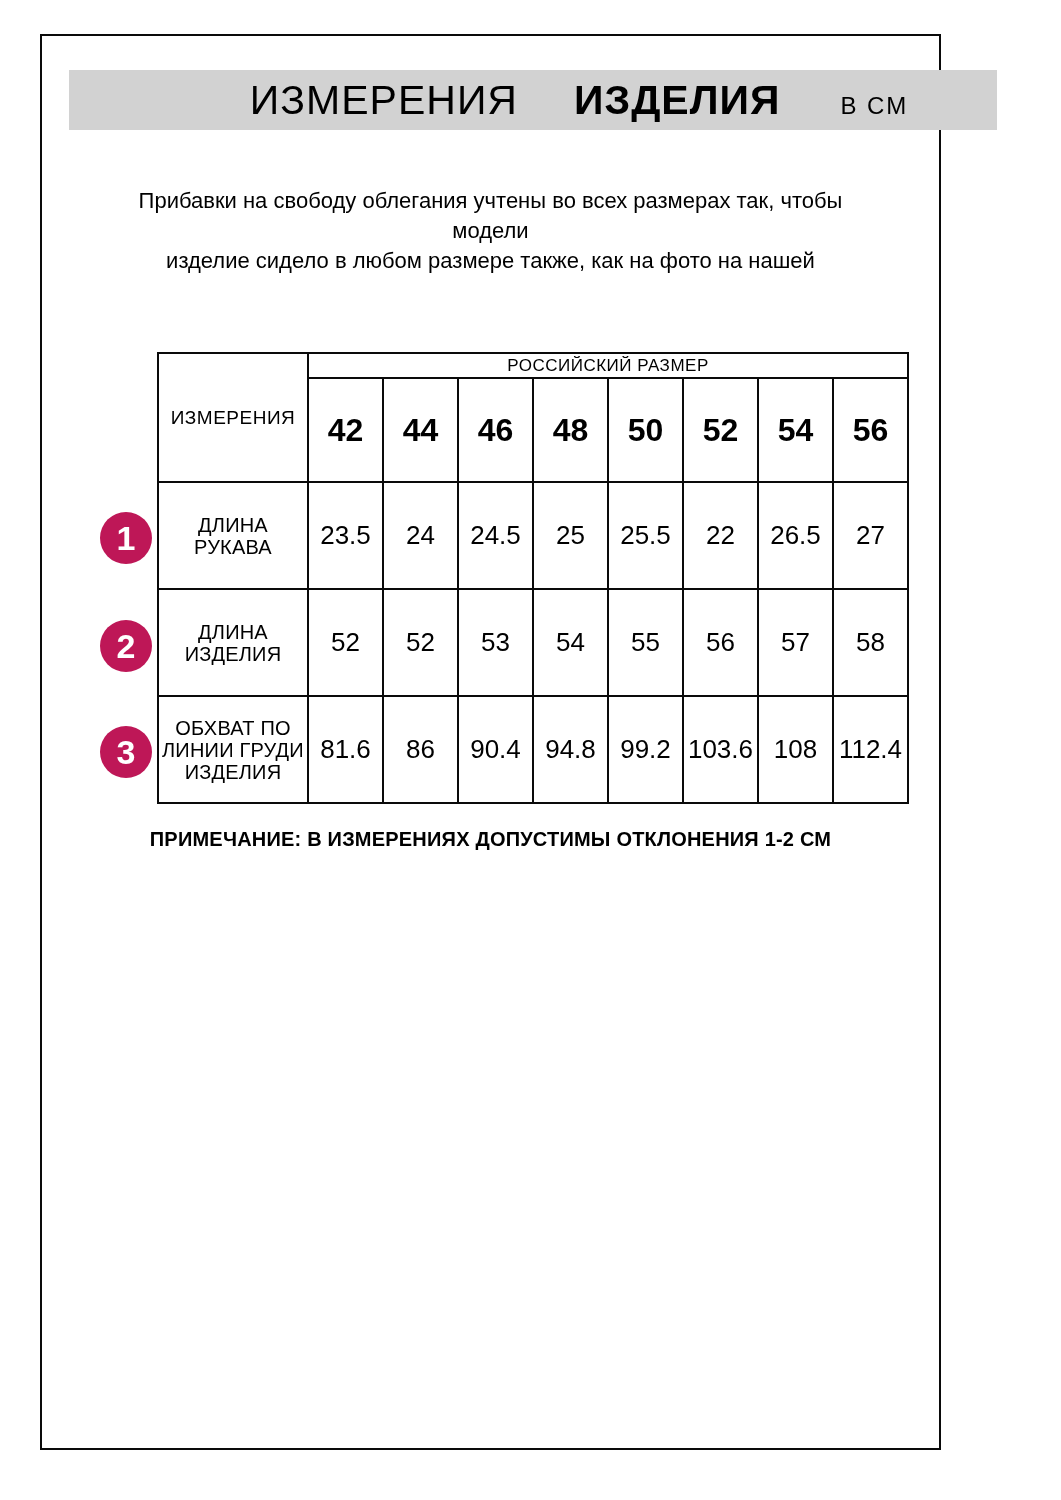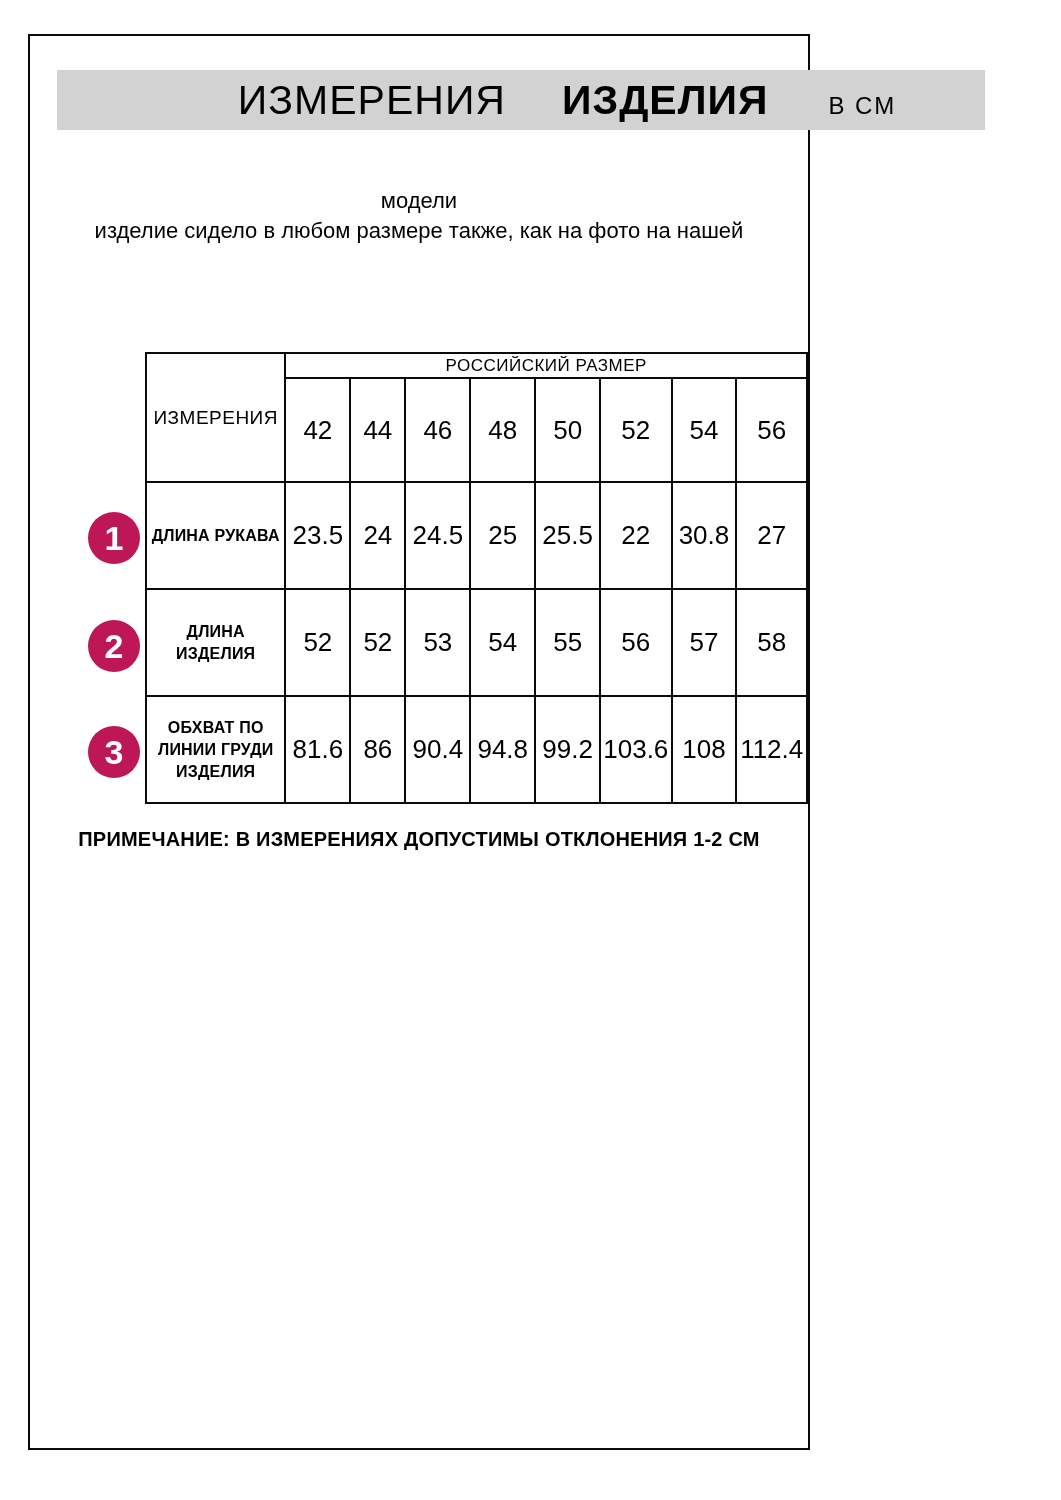--- a/index.html
+++ b/index.html
@@ -10,22 +10,22 @@
     color: #000;
     position: relative;
   }
   .sheet {
     position: absolute; left: 0; top: 0;
     width: 1061px; height: 1500px;
     background: #ffffff;
   }
   .frame {
     position: absolute;
-    left: 28px; top: 34px;
-    width: 782px; height: 1416px;
+    left: 40px; top: 34px;
+    width: 901px; height: 1416px;
     border: 2px solid #0a0a0a;
     background: #ffffff;
   }
   
   .banner {
     position: absolute;
     left: 27px; top: 34px;
     width: 928px; height: 60px;
     background: #d2d2d2;
     display: flex;
@@ -94,26 +94,26 @@
   }
   .size-table .group {
     height: 25px;
     font-size: 17px;
     font-weight: 400;
     letter-spacing: 0.5px;
   }
   .size-table .size {
     width: 75px;
     height: 104px;
-    font-size: 26px;
-    font-weight: 400;
+    font-size: 32px;
+    font-weight: 700;
   }
   .size-table .row-label {
-    font-size: 16px;
-    font-weight: 700;
+    font-size: 20px;
+    font-weight: 400;
     line-height: 22px;
     white-space: pre-line;
     letter-spacing: 0.2px;
   }
   .size-table .val {
     font-size: 26px;
     font-weight: 400;
   }
   .size-table tr.data-row { height: 107px; }
   
@@ -154,20 +154,21 @@
     <div class="banner" style="background: rgb(210, 210, 210);">
       <div class="banner-inner">
         <span class="title-main">ИЗМЕРЕНИЯ</span>
         <span class="title-secondary">ИЗДЕЛИЯ</span>
         <span class="title-units">В СМ</span>
       </div>
     </div>
 
 
     <div class="description">
+      <div>Прибавки на свободу облегания учтены во всех размерах так, чтобы</div>
       <div>модели</div>
       <div>изделие сидело в любом размере также, как на фото на нашей</div>
     </div>
 
     <table class="size-table">
       <thead>
         <tr>
           <th class="corner" rowspan="2">ИЗМЕРЕНИЯ</th>
           <th class="group" colspan="8">РОССИЙСКИЙ РАЗМЕР</th>
         </tr>
@@ -184,21 +185,21 @@
       </thead>
       <tbody>
         <tr class="data-row">
           <td class="row-label">ДЛИНА РУКАВА</td>
           <td class="val">23.5</td>
           <td class="val">24</td>
           <td class="val">24.5</td>
           <td class="val">25</td>
           <td class="val">25.5</td>
           <td class="val">22</td>
-          <td class="val">30.8</td>
+          <td class="val">26.5</td>
           <td class="val">27</td>
         </tr>
         <tr class="data-row">
           <td class="row-label">ДЛИНА
 ИЗДЕЛИЯ</td>
           <td class="val">52</td>
           <td class="val">52</td>
           <td class="val">53</td>
           <td class="val">54</td>
           <td class="val">55</td>

